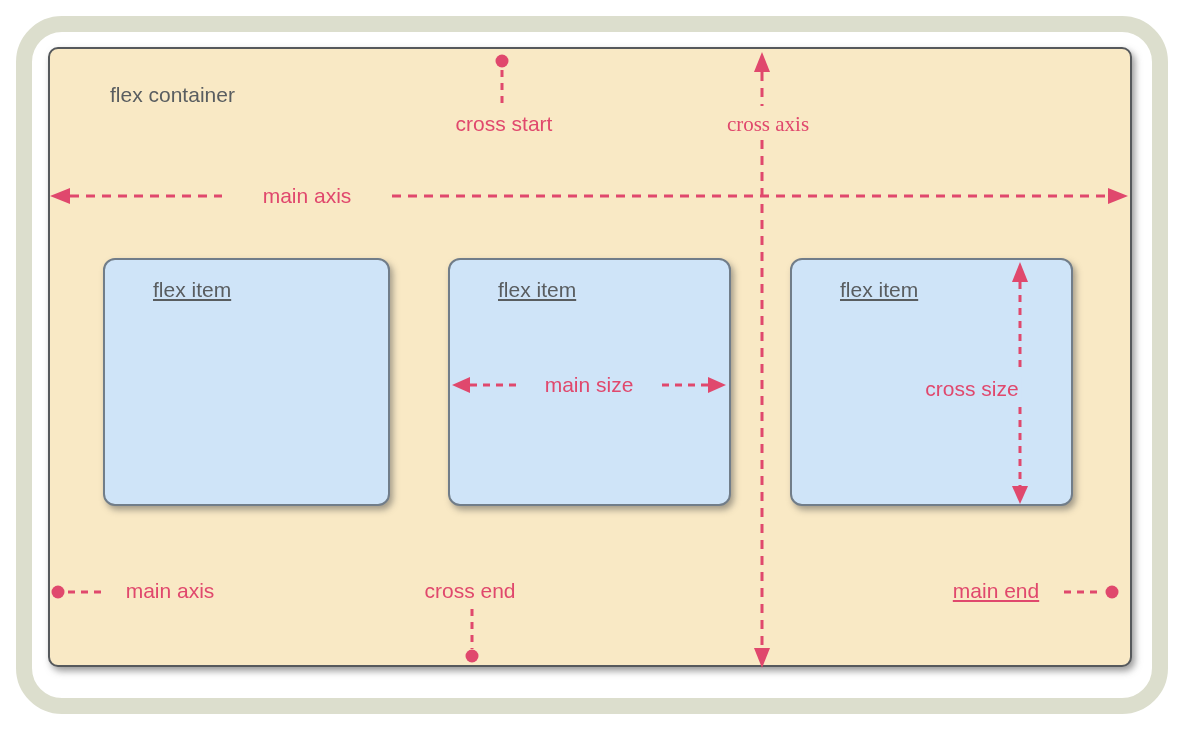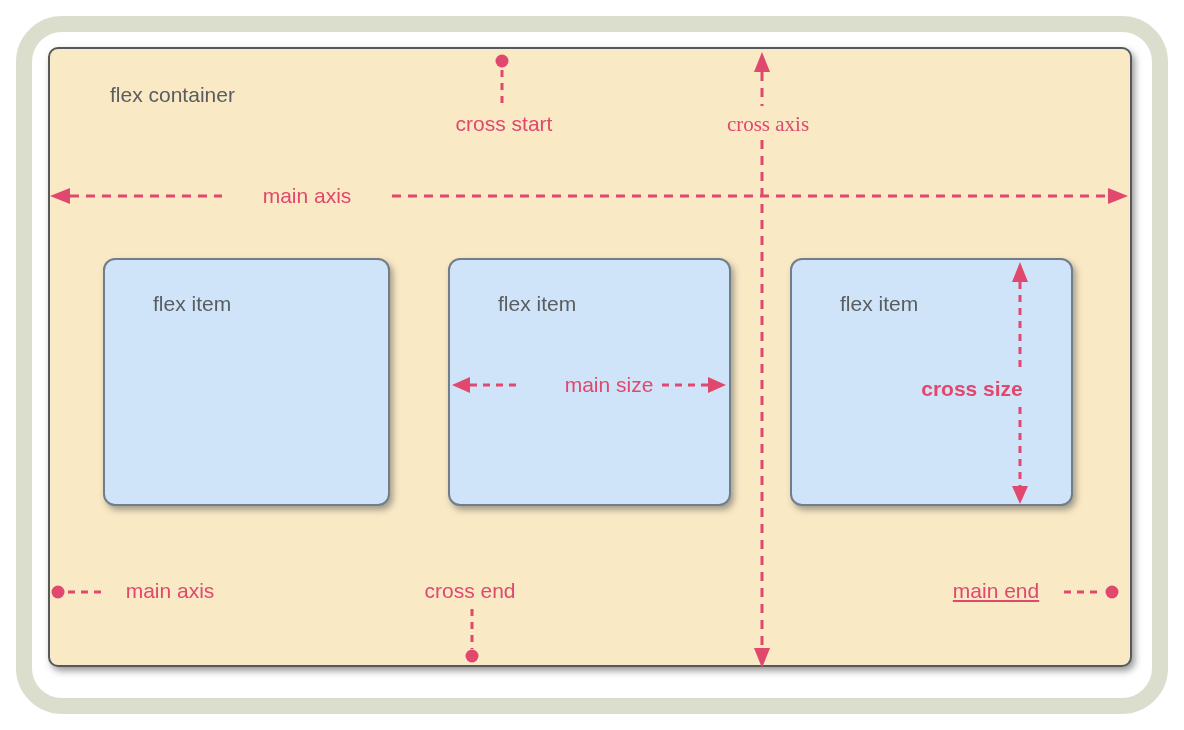--- a/index.html
+++ b/index.html
@@ -37,22 +37,22 @@
     position:absolute;top:258px;height:248px;
     background:var(--item-bg,#cfe4f8);
     border:2px solid var(--item-border,#717d89);
     border-radius:12px;
     box-shadow:3px 4px 6px rgba(80,80,80,.5);
   }
   #item1{left:103px;width:287px;}
   #item2{left:448px;width:283px;}
   #item3{left:790px;width:283px;}
   .item-label{
-    position:absolute;left:48px;top:32px;
-    font-size:21px;color:var(--label-text,#595d60);
+    position:absolute;left:48px;top:18px;
+    font-size:21px;color:var(--label-text,#595d60);text-decoration:underline;
   }
   svg.overlay{
     position:absolute;left:0;top:0;width:1184px;height:730px;
     pointer-events:none;
   }
   .dash{
     stroke:var(--accent,#e0486d);stroke-width:3;
     stroke-dasharray:9 7;fill:none;stroke-linecap:butt;
   }
   .dash-sm{
@@ -63,22 +63,22 @@
   .pink-label{
     position:absolute;transform:translate(-50%,-50%);
     font-size:21px;color:var(--accent,#e0486d);white-space:nowrap;
   }
   #lbl-main-axis  {left:307px;top:196px;}
   #lbl-cross-axis {left:768px;top:124px;font-family:Liberation Serif, serif;}
   #lbl-cross-start{left:504px;top:124px;text-align:right;}
   #lbl-cross-end  {left:470px;top:591px;text-align:center;}
   #lbl-main-start {left:170px;top:591px;}
   #lbl-main-end   {left:996px;top:591px;text-decoration:underline;}
-  #lbl-main-size  {left:589px;top:385px;margin-left:20px;}
-  #lbl-cross-size {left:972px;top:389px;background:var(--item-bg,#cfe4f8);padding:0 3px;font-weight:bold;}
+  #lbl-main-size  {left:589px;top:385px;}
+  #lbl-cross-size {left:972px;top:389px;background:var(--item-bg,#cfe4f8);padding:0 3px;}
 </style>
 </head>
 <body>
 
 <div class="frame"></div>
 
 <div class="flex-container-box"></div>
 <div class="container-label">flex container</div>
 
 <div class="flex-item" id="item1">

